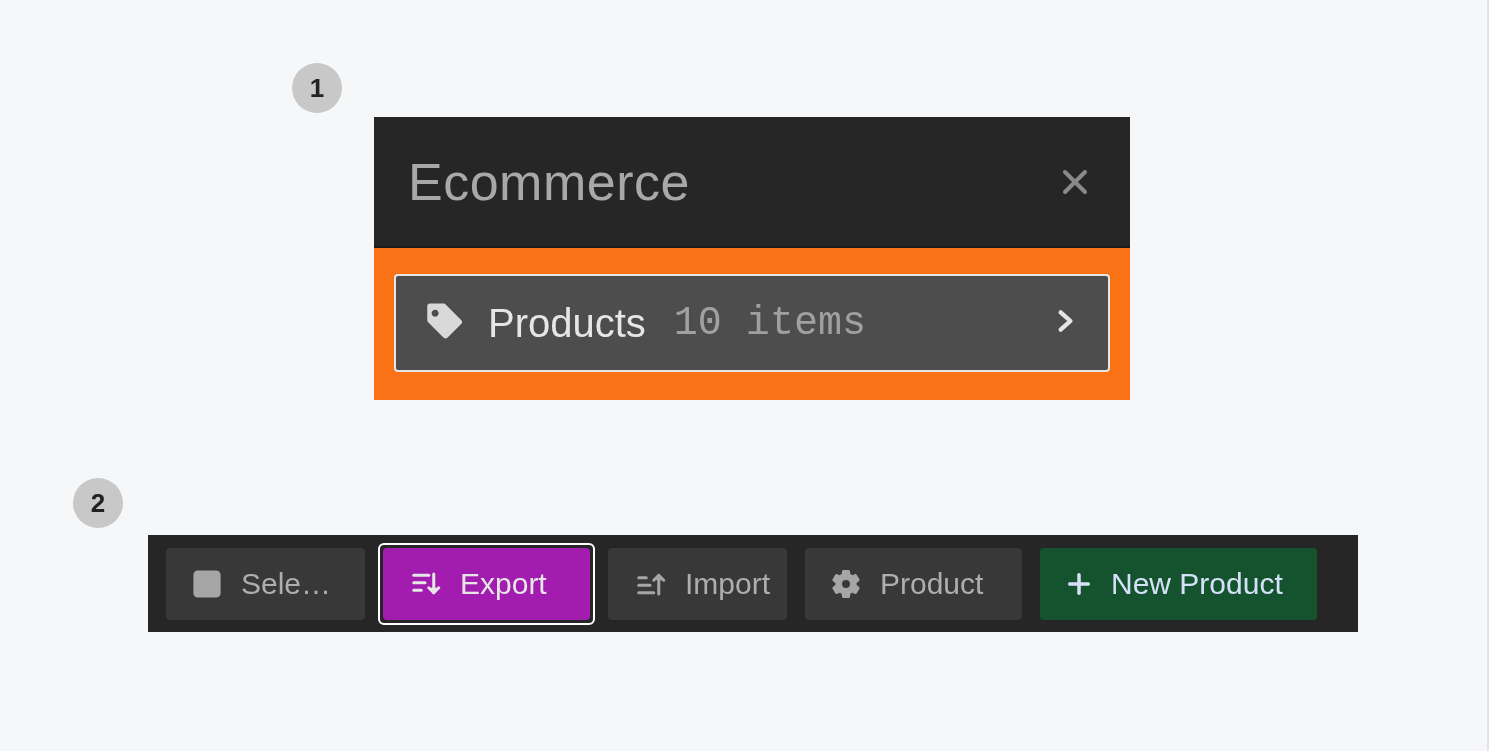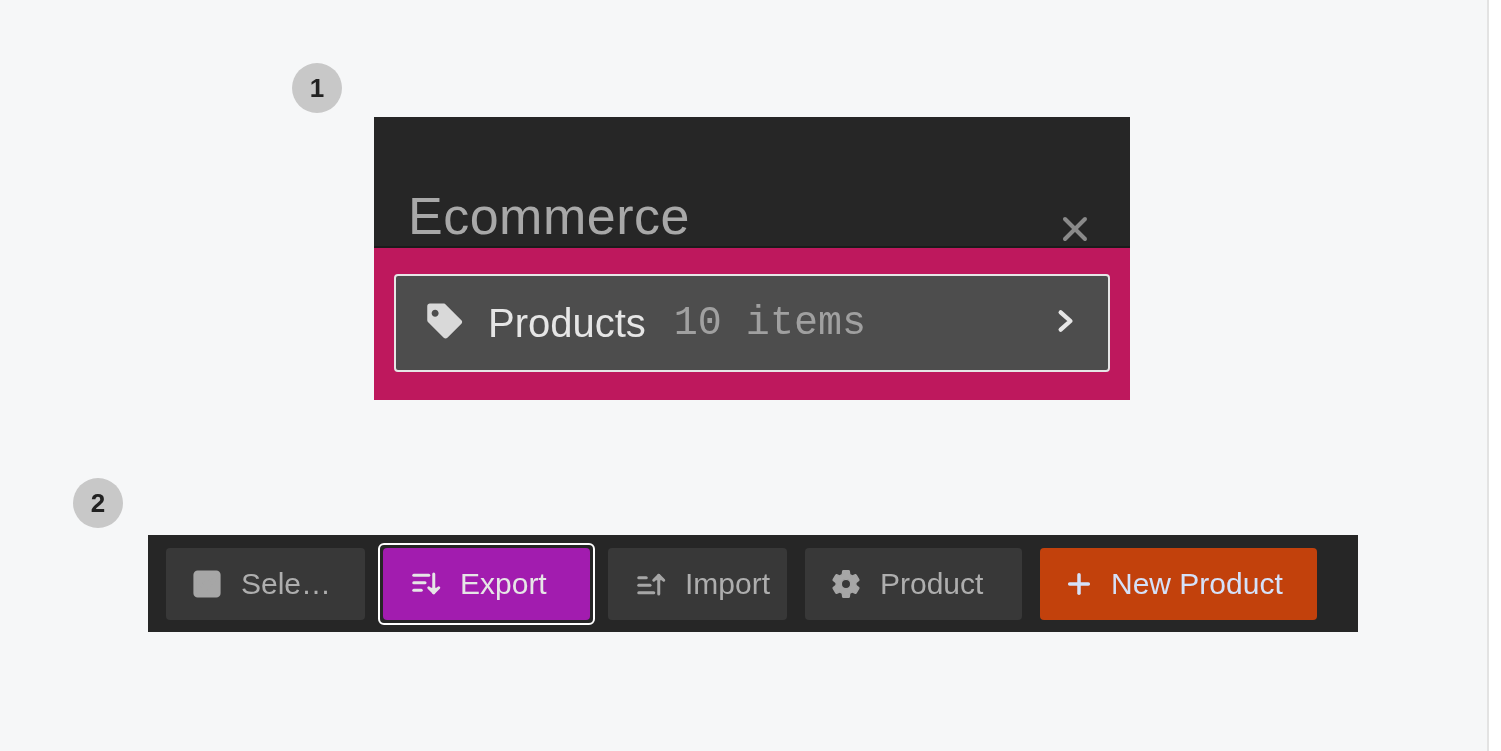--- a/index.html
+++ b/index.html
@@ -38,21 +38,21 @@
     left: 374px;
     top: 117px;
     width: 756px;
     height: 283px;
     display: flex;
     flex-direction: column;
   }
   .panel-header {
     height: 131px;
     display: flex;
-    align-items: flex-end;
+    align-items: center;
     justify-content: space-between;
     padding: 0 38px 0 34px;
     border-bottom: 2px solid #1b1b1b;
   }
   .panel-title {
     font-size: 52px;
     color: #a8a8a8;
     letter-spacing: 0.5px;
   }
   .close-icon {
@@ -60,21 +60,21 @@
     height: 34px;
     display: flex;
     align-items: center;
     justify-content: center;
   }
   .close-icon svg { stroke: #8a8a8a; }
 
   .panel-body {
     flex: 1;
     padding: 26px 20px 22px 20px;
-    background: #be185d;
+    background: #f97316;
   }
   .products-row {
     width: 100%;
     height: 98px;
     background: #4d4d4d;
     border: 2px solid #e6e6e6;
     border-radius: 4px;
     display: flex;
     align-items: center;
     padding: 0 30px 0 26px;
@@ -139,21 +139,21 @@
     inset:-5px;
     border:2px solid #ffffff;
     border-radius:6px;
     pointer-events:none;
   }
   .tbtn.export .ic svg { fill:#e6e6e6; stroke:#e6e6e6; }
   .tbtn.import  { width: 179px; }
   .tbtn.settings{ width: 217px; }
   .tbtn.primary {
     width: 277px;
-    background: #c2410c;
+    background: #14532d;
     color: #d5e1f9;
   }
   .tbtn.primary .ic svg { stroke:#d5e1f9; }
 
   
   .right-edge {
     position:absolute;
     right:0; top:0;
     width:14px; height:100%;
     background:#ffffff;

